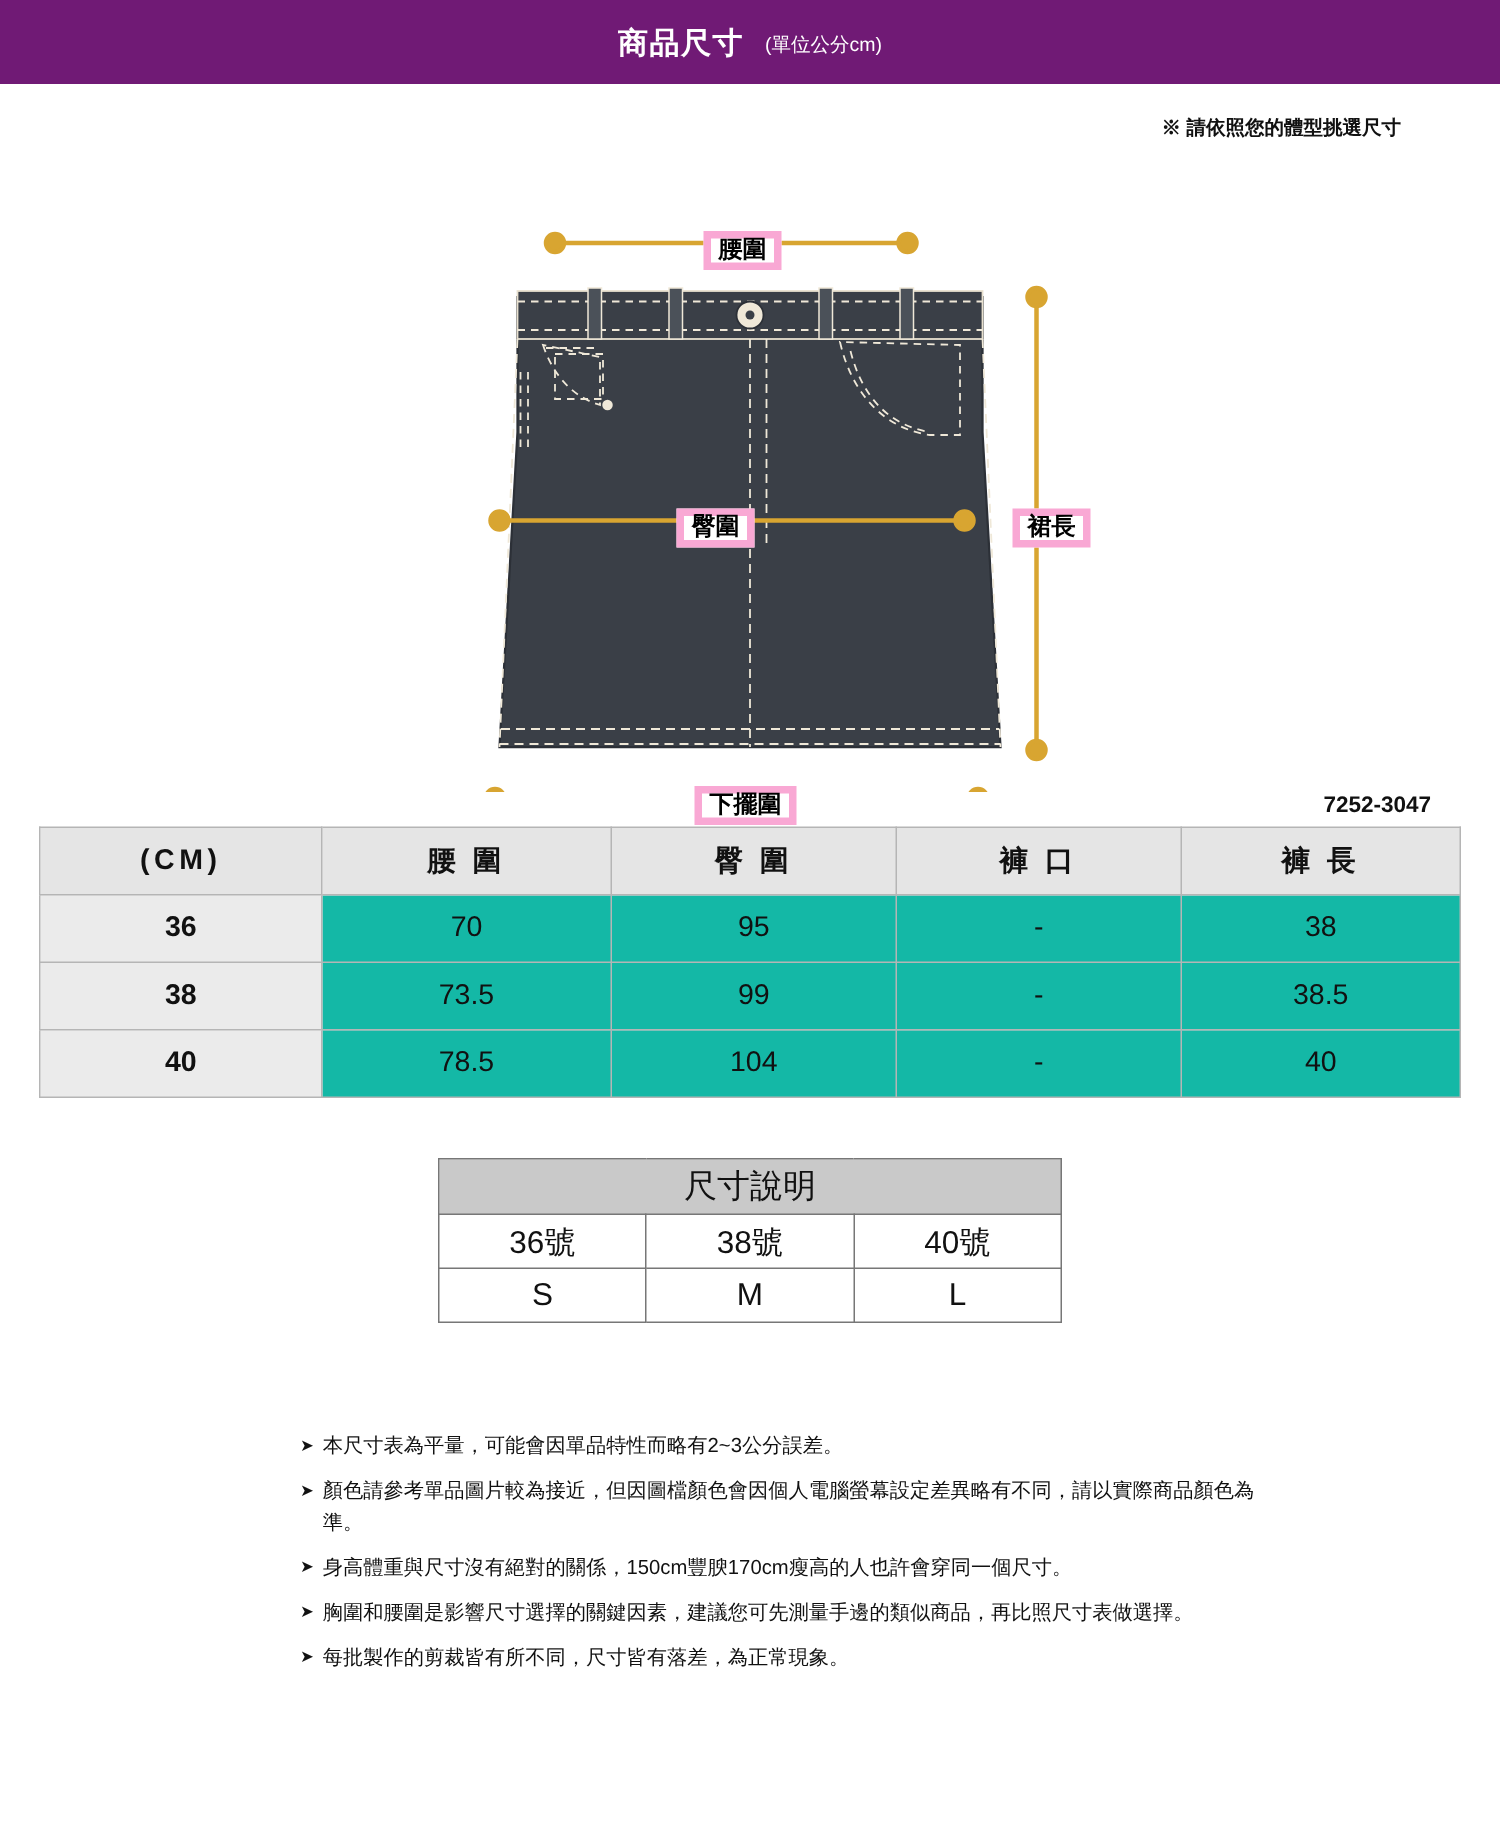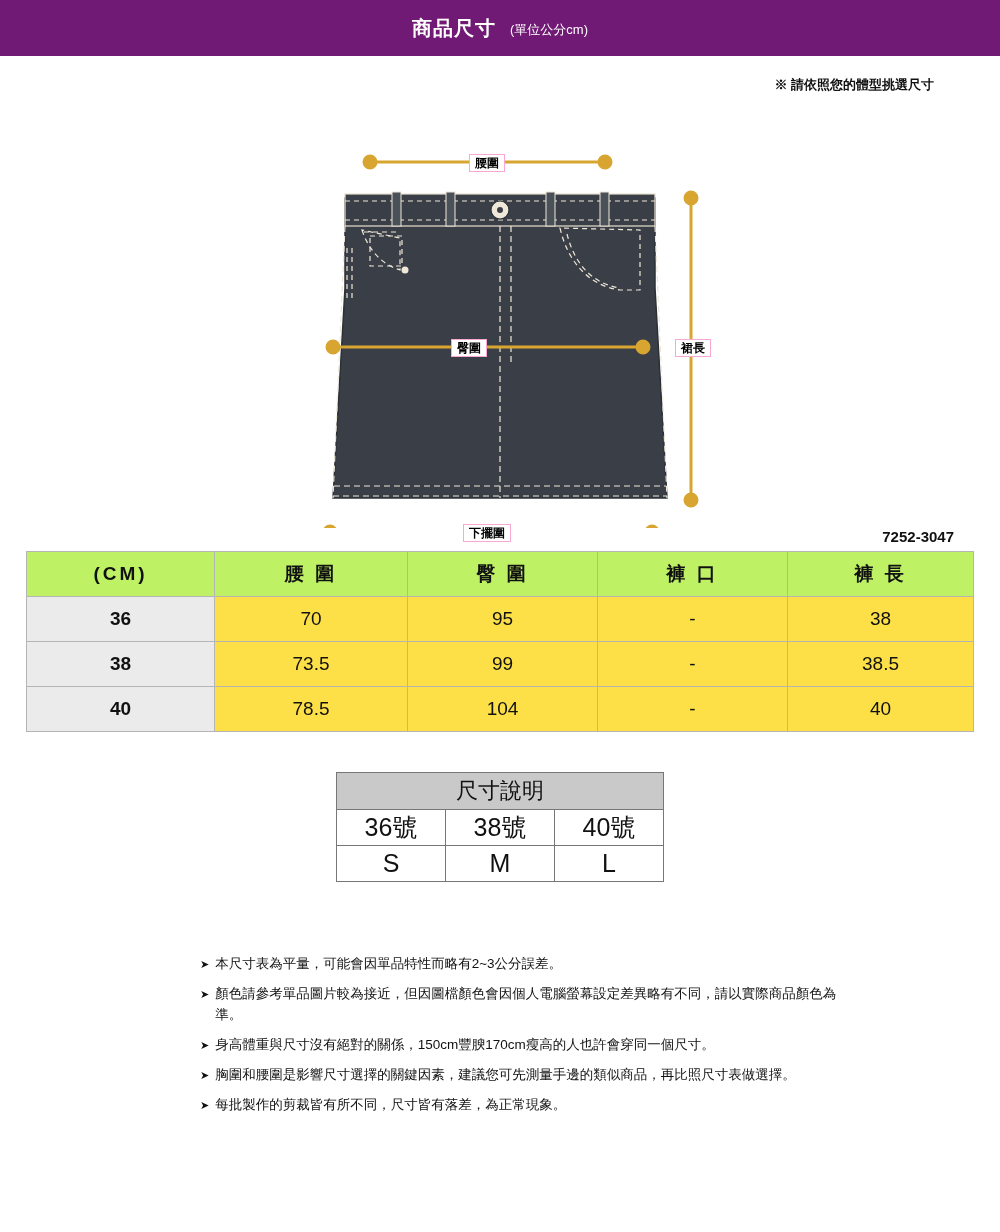--- a/index.html
+++ b/index.html
@@ -54,22 +54,22 @@
     width: 1000px;
     height: 430px;
     margin-top: 4px;
   }
   .diagram svg {
     display: block;
   }
   .measure-label {
     position: absolute;
     background: #ffffff;
-    border: 1px solid #f9a8d4;
-    font-size: 12px;
+    border: 5px solid #f9a8d4;
+    font-size: 16px;
     font-weight: bold;
     padding: 1px 5px;
     line-height: 14px;
     color: #000;
     white-space: nowrap;
   }
 
   
   .product-code {
     text-align: right;
@@ -87,48 +87,48 @@
     table-layout: fixed;
   }
   .size-table th, .size-table td {
     border: 1px solid #b5b5b5;
     height: 42px;
     text-align: center;
     font-size: 19px;
     color: #111;
   }
   .size-table thead th {
-    background: #bef264;
+    background: #e5e5e5;
     font-weight: bold;
     font-size: 19px;
     letter-spacing: 3px;
   }
   .size-table tbody td:first-child {
     background: #ebebeb;
     font-weight: bold;
   }
   .size-table tbody td {
-    background: #fde047;
+    background: #14b8a6;
   }
 
   
   .desc-wrap {
     display: flex;
     justify-content: center;
     margin-top: 40px;
   }
   .desc-table {
     border-collapse: collapse;
     table-layout: fixed;
-    width: 328px;
+    width: 416px;
   }
   .desc-table td, .desc-table th {
     border: 1px solid #777;
     text-align: center;
-    font-size: 25px;
+    font-size: 21px;
     height: 33px;
     color: #111;
   }
   .desc-table .desc-head {
     background: #c9c9c9;
     font-weight: normal;
     font-size: 22px;
     height: 34px;
   }
   .desc-table .num-row td {

